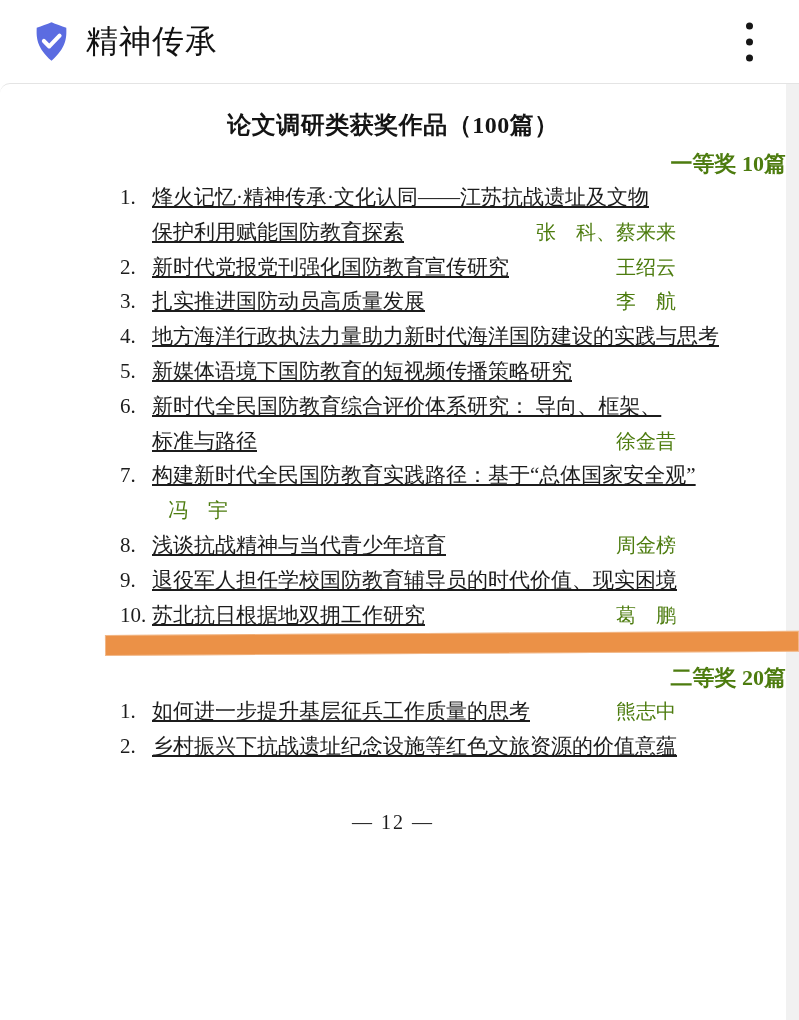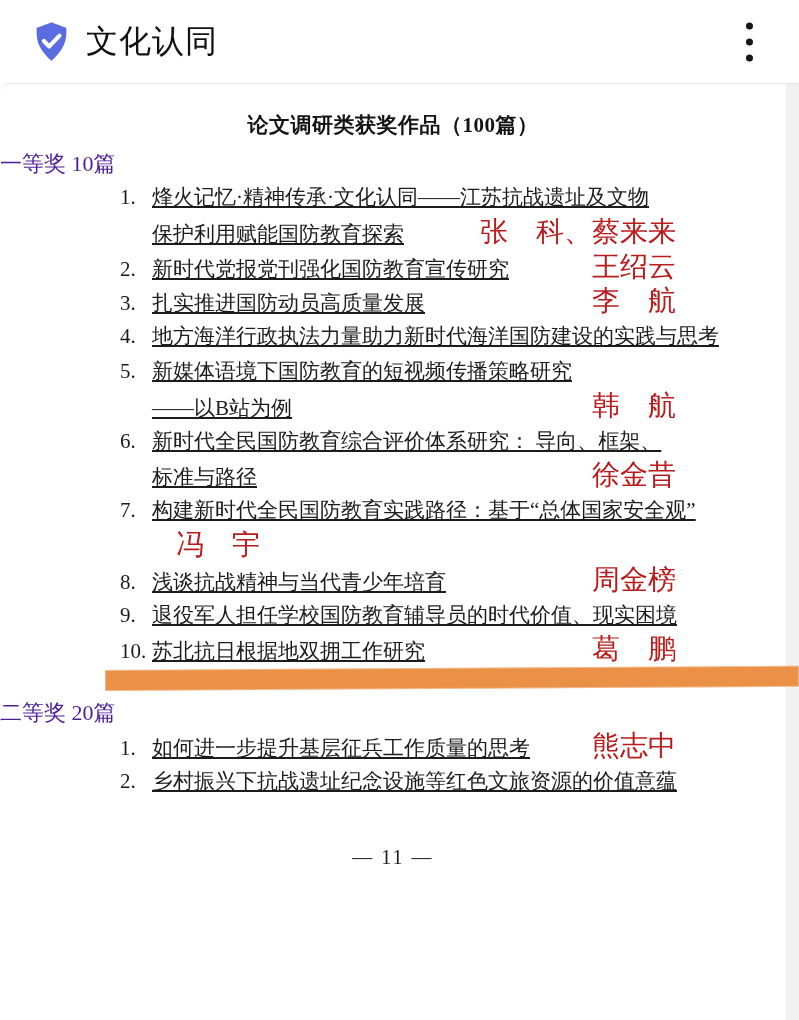--- a/index.html
+++ b/index.html
@@ -29,43 +29,43 @@
     border-top:1px solid #e4e4e4; border-radius:10px 0 0 0;
     font-family:"Liberation Serif","DejaVu Serif",serif; color:#1c1c1c;
   }
   .edge-strip{
     position:absolute; top:0; right:0; width:13px; height:100%;
     background:#f1f1f1;
   }
   .doc-inner{ padding-top:24px; width:786px; }
 
   .doc-title{
-    text-align:center; font-size:21px; line-height:34px; font-weight:700;
+    text-align:center; font-size:24px; line-height:34px; font-weight:700;
     color:#141414; letter-spacing:0.5px;
   }
   .section-heading{
-    text-align:left; font-size:22px; line-height:32px; font-weight:400;
-    margin-top:6px; color:#4c1d95;
+    text-align:right; font-size:22px; line-height:32px; font-weight:700;
+    margin-top:6px; color:#4d7c0f;
   }
   .award-list{
     list-style:none; margin-top:0; padding-left:120px; padding-right:110px;
   }
   .award-item{ display:block; }
   .item-line{ display:flex; align-items:baseline; height:34.8px; line-height:34.8px; }
   .item-num{
     flex:0 0 32px; font-size:21px; color:#1c1c1c; white-space:nowrap;
   }
   .num-spacer{ flex:0 0 32px; }
   .item-title{
     font-size:21px; color:#1c1c1c; white-space:nowrap; flex:1 1 auto;
     overflow:visible;
     text-decoration:underline;
   }
   .item-author{
-    font-size:28px; color:#b91c1c; white-space:nowrap; flex:0 0 auto; margin-left:24px;
+    font-size:20px; color:#4d7c0f; white-space:nowrap; flex:0 0 auto; margin-left:16px;
   }
 
   .highlight-bar{
     margin-top:3px; margin-left:105px; height:21px; width:694px;
     transform:rotate(-0.35deg); transform-origin:left center;
     border:1px solid rgba(255,255,255,0.35);
   }
 
   .page-number{
     text-align:center; font-size:20px; line-height:32px; margin-top:42px;
@@ -74,21 +74,21 @@
 </style>
 </head>
 <body>
 
 <header class="app-header">
   <div class="brand">
     <svg class="shield-icon" viewBox="0 0 48 48" aria-hidden="true">
       <path id="shield-path" d="M24 2.5 C29 4.6 35 6.8 40.5 8.6 C41 20 40.5 31 24 45.5 C7.5 31 7 20 7.5 8.6 C13 6.8 19 4.6 24 2.5 Z" fill="#5B6CE1"></path>
       <polyline points="15.5,23.5 21.5,29.5 33,17.5" fill="none" stroke="#ffffff" stroke-width="4.6" stroke-linecap="round" stroke-linejoin="round"></polyline>
     </svg>
-    <span class="site-title">文化认同</span>
+    <span class="site-title">精神传承</span>
   </div>
   <button class="kebab" aria-label="menu">
     <span class="dot"></span>
     <span class="dot"></span>
     <span class="dot"></span>
   </button>
 </header>
 
 <main class="doc-page">
   <div class="edge-strip"></div>
@@ -127,25 +127,20 @@
             <div class="item-line">
               <span class="item-num">4.</span>
               <span class="item-title">地方海洋行政执法力量助力新时代海洋国防建设的实践与思考</span>
             </div>
           </li>
           <li class="award-item">
             <div class="item-line">
               <span class="item-num">5.</span>
               <span class="item-title">新媒体语境下国防教育的短视频传播策略研究</span>
             </div>
-            <div class="item-line">
-              <span class="num-spacer"></span>
-              <span class="item-title">——以B站为例</span>
-              <span class="item-author">韩　航</span>
-            </div>
           </li>
           <li class="award-item">
             <div class="item-line">
               <span class="item-num">6.</span>
               <span class="item-title">新时代全民国防教育综合评价体系研究： 导向、框架、</span>
             </div>
             <div class="item-line">
               <span class="num-spacer"></span>
               <span class="item-title">标准与路径</span>
               <span class="item-author">徐金昔</span>
@@ -198,15 +193,15 @@
           </li>
           <li class="award-item">
             <div class="item-line">
               <span class="item-num">2.</span>
               <span class="item-title">乡村振兴下抗战遗址纪念设施等红色文旅资源的价值意蕴</span>
             </div>
           </li>
         </ol>
     </section>
 
-    <div class="page-number">— 11 —</div>
+    <div class="page-number">— 12 —</div>
   </div>
 </main>
 
 </body></html>

